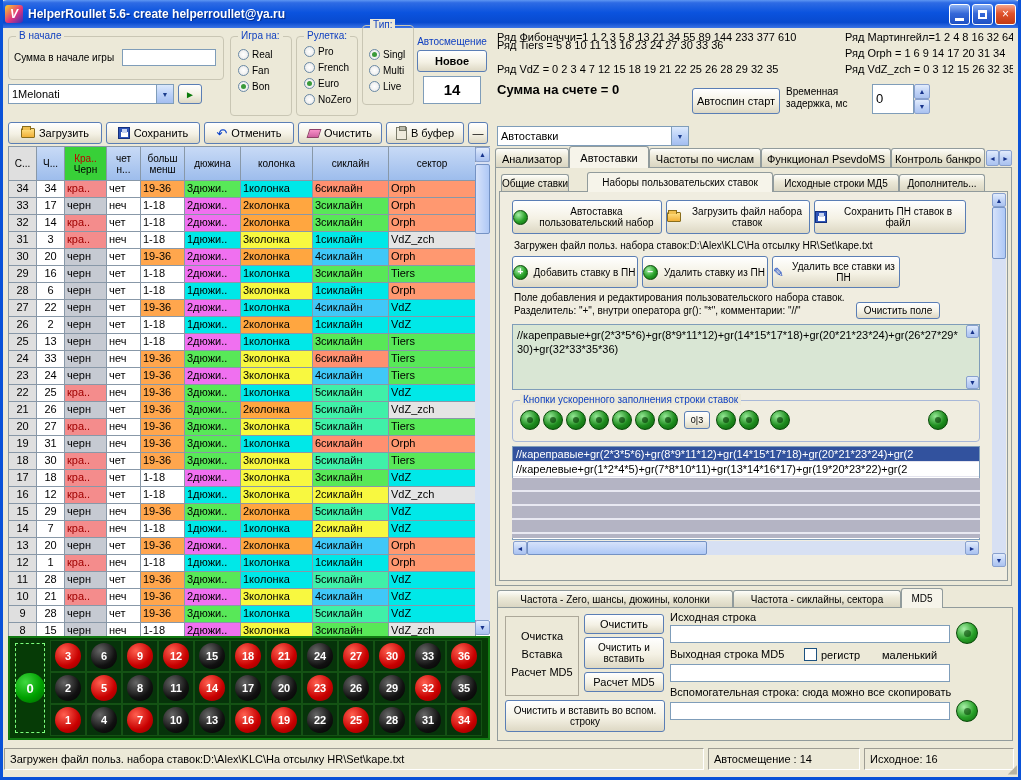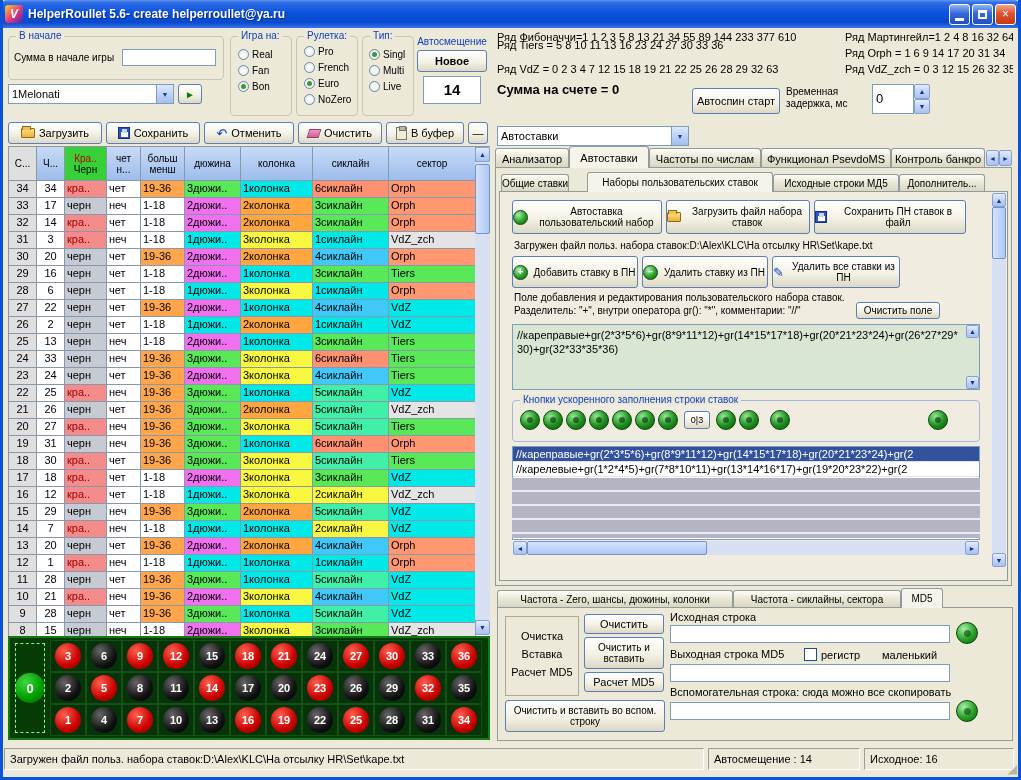--- a/index.html
+++ b/index.html
@@ -155,21 +155,21 @@
   </div>
 <div class="radio-row" style="left:304px;top:78px;">
     <span class="radio sel"></span>
     <span class="lbl-s">Euro</span>
   </div>
 <div class="radio-row" style="left:304px;top:94px;">
     <span class="radio"></span>
     <span class="lbl-s">NoZero</span>
   </div>
 
-<div class="gb abs" style="left:362px;top:36px;width:52px;height:80px;">
+<div class="gb abs" style="left:362px;top:25px;width:52px;height:80px;">
   <span class="gb-title">Тип:</span>
 </div>
 <div class="radio-row" style="left:369px;top:49px;">
     <span class="radio sel"></span>
     <span class="lbl-s">Singl</span>
   </div>
 <div class="radio-row" style="left:369px;top:65px;">
     <span class="radio"></span>
     <span class="lbl-s">Multi</span>
   </div>
@@ -199,21 +199,21 @@
     <span>Очистить</span>
   </button>
 <button class="abs xpb" style="left:386px;top:122px;width:78px;height:22px;text-align:center;">
     <span class="ic ic-clip"></span>
     <span>В буфер</span>
   </button>
 <button class="abs xpb" style="left:468px;top:122px;width:20px;height:22px;">—</button>
 
 <span class="abs lbl" style="left:497px;top:31px;">Ряд Фибоначчи=1 1 2 3 5 8 13 21 34 55 89 144 233 377 610</span>
 <span class="abs lbl" style="left:497px;top:39px;">Ряд Tiers = 5 8 10 11 13 16 23 24 27 30 33 36</span>
-<span class="abs lbl" style="left:497px;top:63px;">Ряд VdZ = 0 2 3 4 7 12 15 18 19 21 22 25 26 28 29 32 63</span>
+<span class="abs lbl" style="left:497px;top:63px;">Ряд VdZ = 0 2 3 4 7 12 15 18 19 21 22 25 26 28 29 32 35</span>
 <span class="abs lbl" style="left:845px;top:31px;width:168px;overflow:hidden;display:block;">Ряд Мартингейл=1 2 4 8 16 32 64 128 256</span>
 <span class="abs lbl" style="left:845px;top:47px;width:168px;overflow:hidden;display:block;">Ряд Orph = 1 6 9 14 17 20 31 34</span>
 <span class="abs lbl" style="left:845px;top:63px;width:168px;overflow:hidden;display:block;">Ряд VdZ_zch = 0 3 12 15 26 32 35</span>
 
 <span class="abs lbl" style="left:497px;top:82px;font-size:13px;font-weight:bold;">Сумма на счете = 0</span>
 <button class="abs xpb" style="left:692px;top:88px;width:88px;height:26px;">Автоспин старт</button>
 <span class="abs lbl-s" style="left:786px;top:86px;width:84px;white-space:normal;line-height:12px;display:block;">Временная задержка, мс</span>
 <div class="abs inp" style="left:872px;top:84px;width:42px;height:30px;font-size:13px;line-height:26px;">0</div>
 <span class="sba" style="left:914px;top:84px;width:16px;height:15px;">▲</span>
 <span class="sba" style="left:914px;top:99px;width:16px;height:15px;">▼</span>

